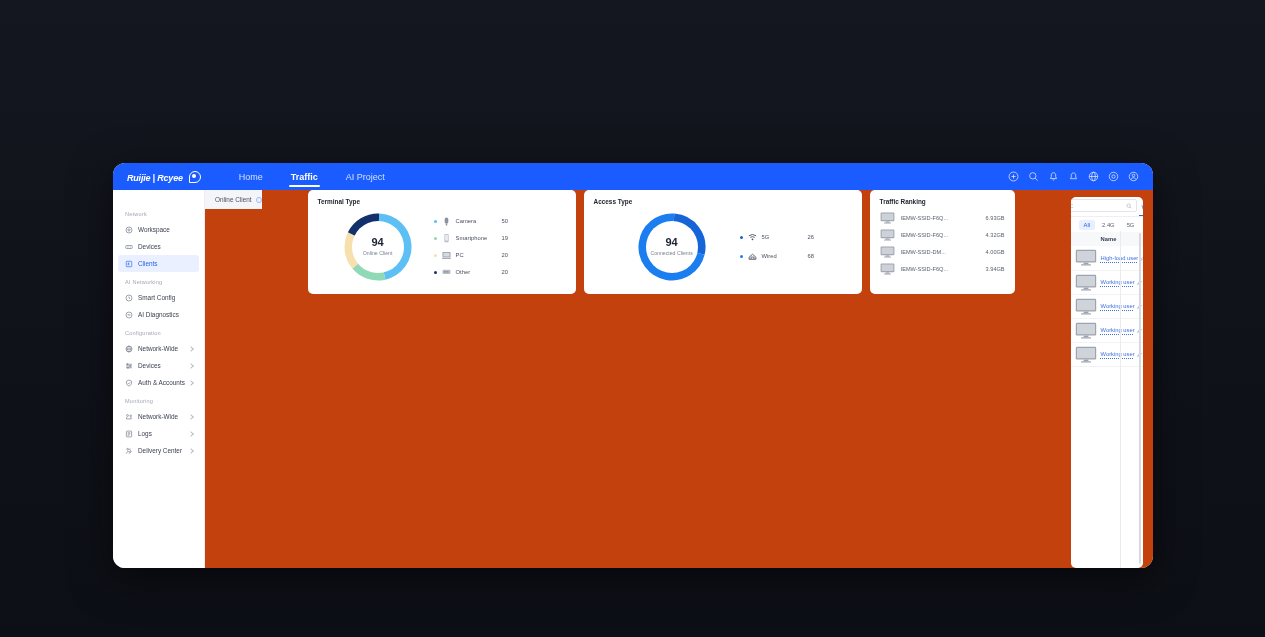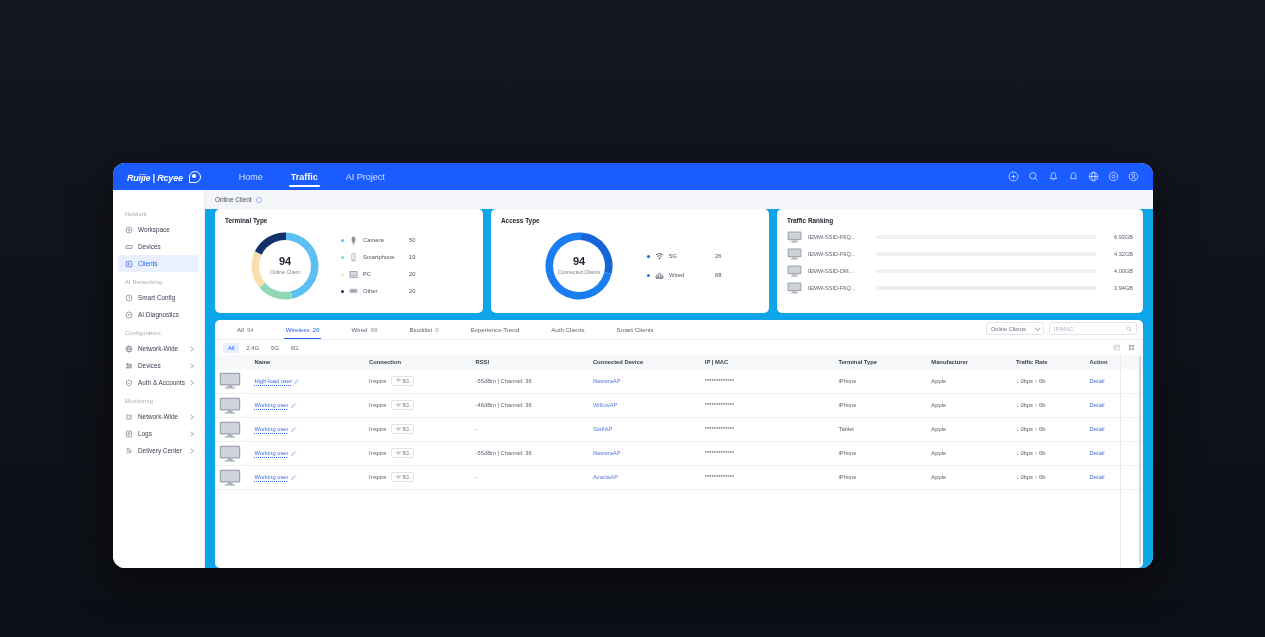--- a/index.html
+++ b/index.html
@@ -81,21 +81,21 @@
   }
   .side-item.active { background:#eaf0ff; color:#2563eb; }
   .side-ico { width:8px;height:8px; flex:0 0 8px; display:block; }
   .side-chev {
     position:absolute; right:6px; top:50%; transform:translateY(-50%);
     width:4px;height:4px; border-right:0.8px solid #b9bec9; border-bottom:0.8px solid #b9bec9;
     transform:translateY(-50%) rotate(-45deg);
   }
 
   
-  .main { flex:1; background:#0ea5e9; display:flex; flex-direction:column; overflow:hidden;}
+  .main { flex:1; background:#c2410c; display:flex; flex-direction:row; overflow:hidden;gap:36px;}
   .crumb {
     height:19px; display:flex; align-items:center; gap:4px;
     padding-left:10px; font-size:6.4px; color:#4b5160;
     background:#f3f5f9;
   }
   .crumb-ico{width:6px;height:6px;border:1px solid #9ab7f0;border-radius:50%;display:inline-block;}
 
   .cards { display:flex; gap:8px; padding:0 10px; height:104px; }
   .card {
     background:#fff; border-radius:5px; padding:8px 10px;

